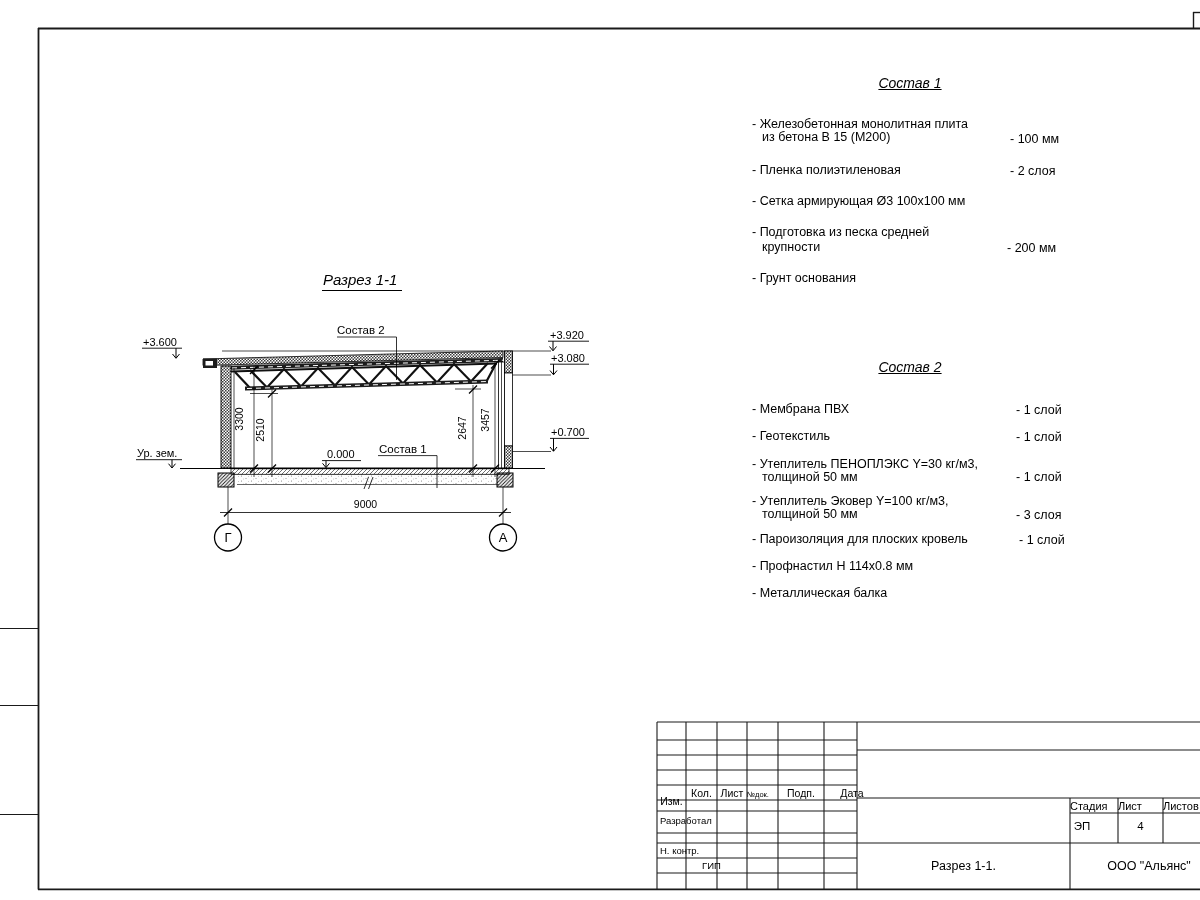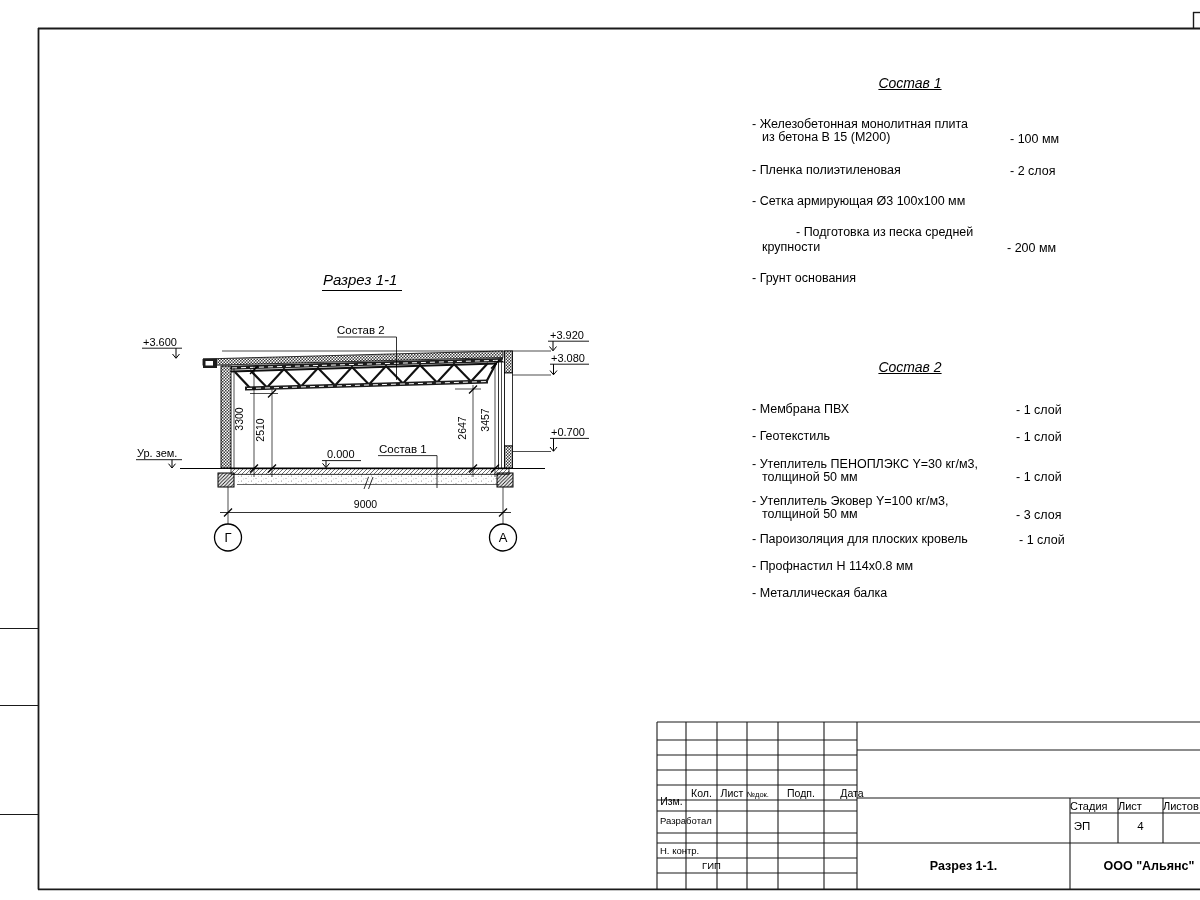--- a/index.html
+++ b/index.html
@@ -10,21 +10,21 @@
   svg{position:absolute;left:0;top:0;}
   svg text{font-family:"Liberation Sans",sans-serif;fill:#000;}
   .abs{position:absolute;white-space:nowrap;}
   .li{font-size:12.5px;line-height:13px;}
   .list-title{font-size:14px;font-style:italic;text-decoration:underline;text-align:center;width:340px;}
   .tbh{font-size:10.5px;text-align:center;}
   .tbh-small{font-size:7.5px;text-align:left;}
   .tbr{font-size:9.5px;}
   .tbc{font-size:11px;text-align:left;}
   .tbv{font-size:11.5px;text-align:center;}
-  .tbt{font-size:12.5px;text-align:center;font-weight:bold;}
+  .tbt{font-size:12.5px;text-align:center;}
 </style>
 </head>
 <body>
 
 <svg width="1200" height="900" viewBox="0 0 1200 900">
   <defs>
     <pattern id="checker" width="3" height="3" patternUnits="userSpaceOnUse">
       <rect width="3" height="3" fill="#fff"></rect>
       <rect width="1.5" height="1.5" fill="#3c3c3c"></rect>
       <rect x="1.5" y="1.5" width="1.5" height="1.5" fill="#3c3c3c"></rect>
@@ -214,21 +214,21 @@
 </svg>
 
 <div>
   <div class="abs list-title" style="left:740px;top:75px;">Состав 1</div>
   <div class="abs li" style="left:752px;top:118px;">- Железобетонная  монолитная плита</div>
   <div class="abs li" style="left:762px;top:131px;">из бетона В 15 (М200)</div>
   <div class="abs li" style="left:1010px;top:133px;">- 100 мм</div>
   <div class="abs li" style="left:752px;top:164px;">- Пленка полиэтиленовая</div>
   <div class="abs li" style="left:1010px;top:165px;">-  2 слоя</div>
   <div class="abs li" style="left:752px;top:195px;">- Сетка армирующая Ø3 100x100 мм</div>
-  <div class="abs li" style="left:796px;top:226px;">- Подготовка из песка средней</div>
+  <div class="abs li" style="left:752px;top:226px;">- Подготовка из песка средней</div>
   <div class="abs li" style="left:762px;top:241px;">крупности</div>
   <div class="abs li" style="left:1007px;top:242px;">- 200 мм</div>
   <div class="abs li" style="left:752px;top:272px;">- Грунт основания</div>
 </div>
 
 <div>
   <div class="abs list-title" style="left:740px;top:359px;">Состав 2</div>
   <div class="abs li" style="left:752px;top:403px;">- Мембрана ПВХ</div>
   <div class="abs li" style="left:1016px;top:404px;">- 1 слой</div>
   <div class="abs li" style="left:752px;top:430px;">- Геотекстиль</div>

